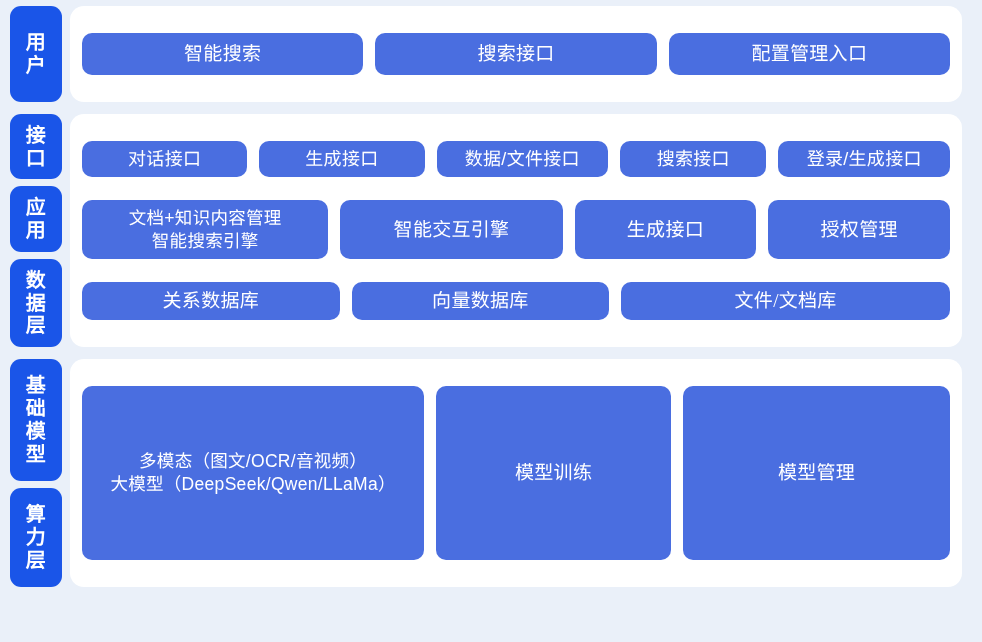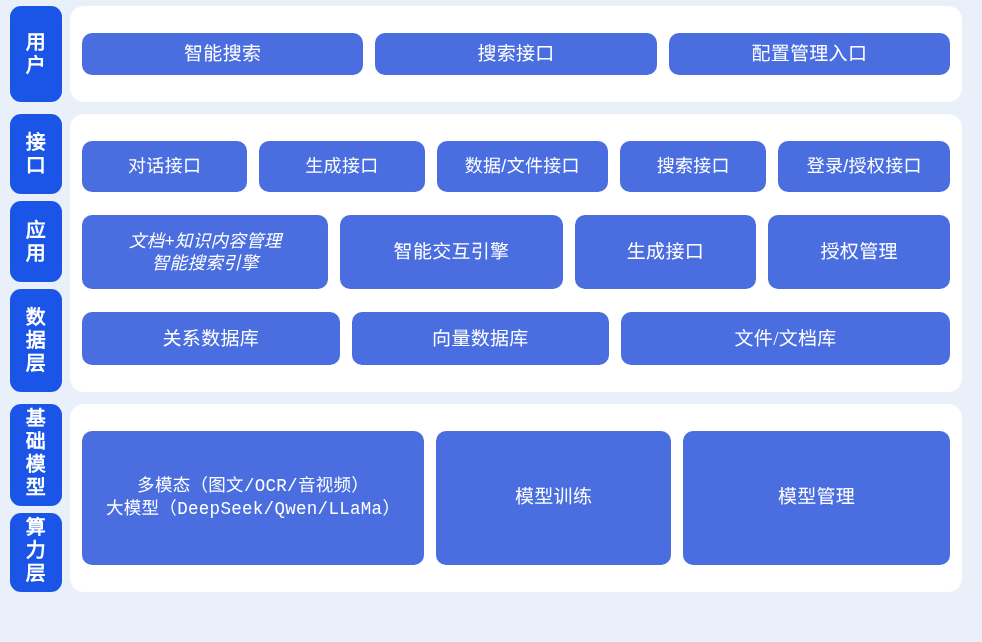--- a/index.html
+++ b/index.html
@@ -27,22 +27,22 @@
   }
 
   
   .section {
     display: flex;
     align-items: stretch;
     gap: 8px;
     flex: 0 0 auto;
   }
   .section.sec-user   { height: 96px; }
-  .section.sec-core   { height: 278px; }
-  .section.sec-base   { height: 188px; font-family: Liberation Mono, monospace; }
+  .section.sec-core   { height: 233px; }
+  .section.sec-base   { height: 228px; }
 
   
   .rail {
     width: 52px;
     flex: 0 0 52px;
     display: flex;
     flex-direction: column;
     gap: 7px;
   }
   .rail-label {
@@ -106,21 +106,21 @@
   }
   .node.small   { font-size: 18px; }
   .node.multi   { font-size: 17.5px; line-height: 1.3; }
 
   
   .g-1   { flex-grow: 1; }
   .g-115 { flex-grow: 1.15; }
   .g-12  { flex-grow: 1.2; }
   .g-125 { flex-grow: 1.25; }
   .g-13  { flex-grow: 1.3; font-family: Liberation Serif, serif; }
-  .g-14  { flex-grow: 1.4; font-style: italic; }
+  .g-14  { flex-grow: 1.4; }
   .g-15  { flex-grow: 1.5; }
 </style>
 </head>
 <body>
 
 <div id="diagram">
 
   <div class="section sec-user">
     <div class="rail">
       <div class="rail-label">用户</div>
@@ -140,21 +140,21 @@
       <div class="rail-label">应用</div>
       <div class="rail-label">数据层</div>
     </div>
     <div class="panel tight">
 
       <div class="row">
         <div class="node small g-115">对话接口</div>
         <div class="node small g-115">生成接口</div>
         <div class="node small g-12">数据/文件接口</div>
         <div class="node small g-1">搜索接口</div>
-        <div class="node small g-12">登录/授权接口</div>
+        <div class="node small g-12">登录/生成接口</div>
       </div>
 
       <div class="row">
         <div class="node multi g-14">文档+知识内容管理
 智能搜索引擎</div>
         <div class="node g-125">智能交互引擎</div>
         <div class="node g-1">生成接口</div>
         <div class="node g-1">授权管理</div>
       </div>
 

